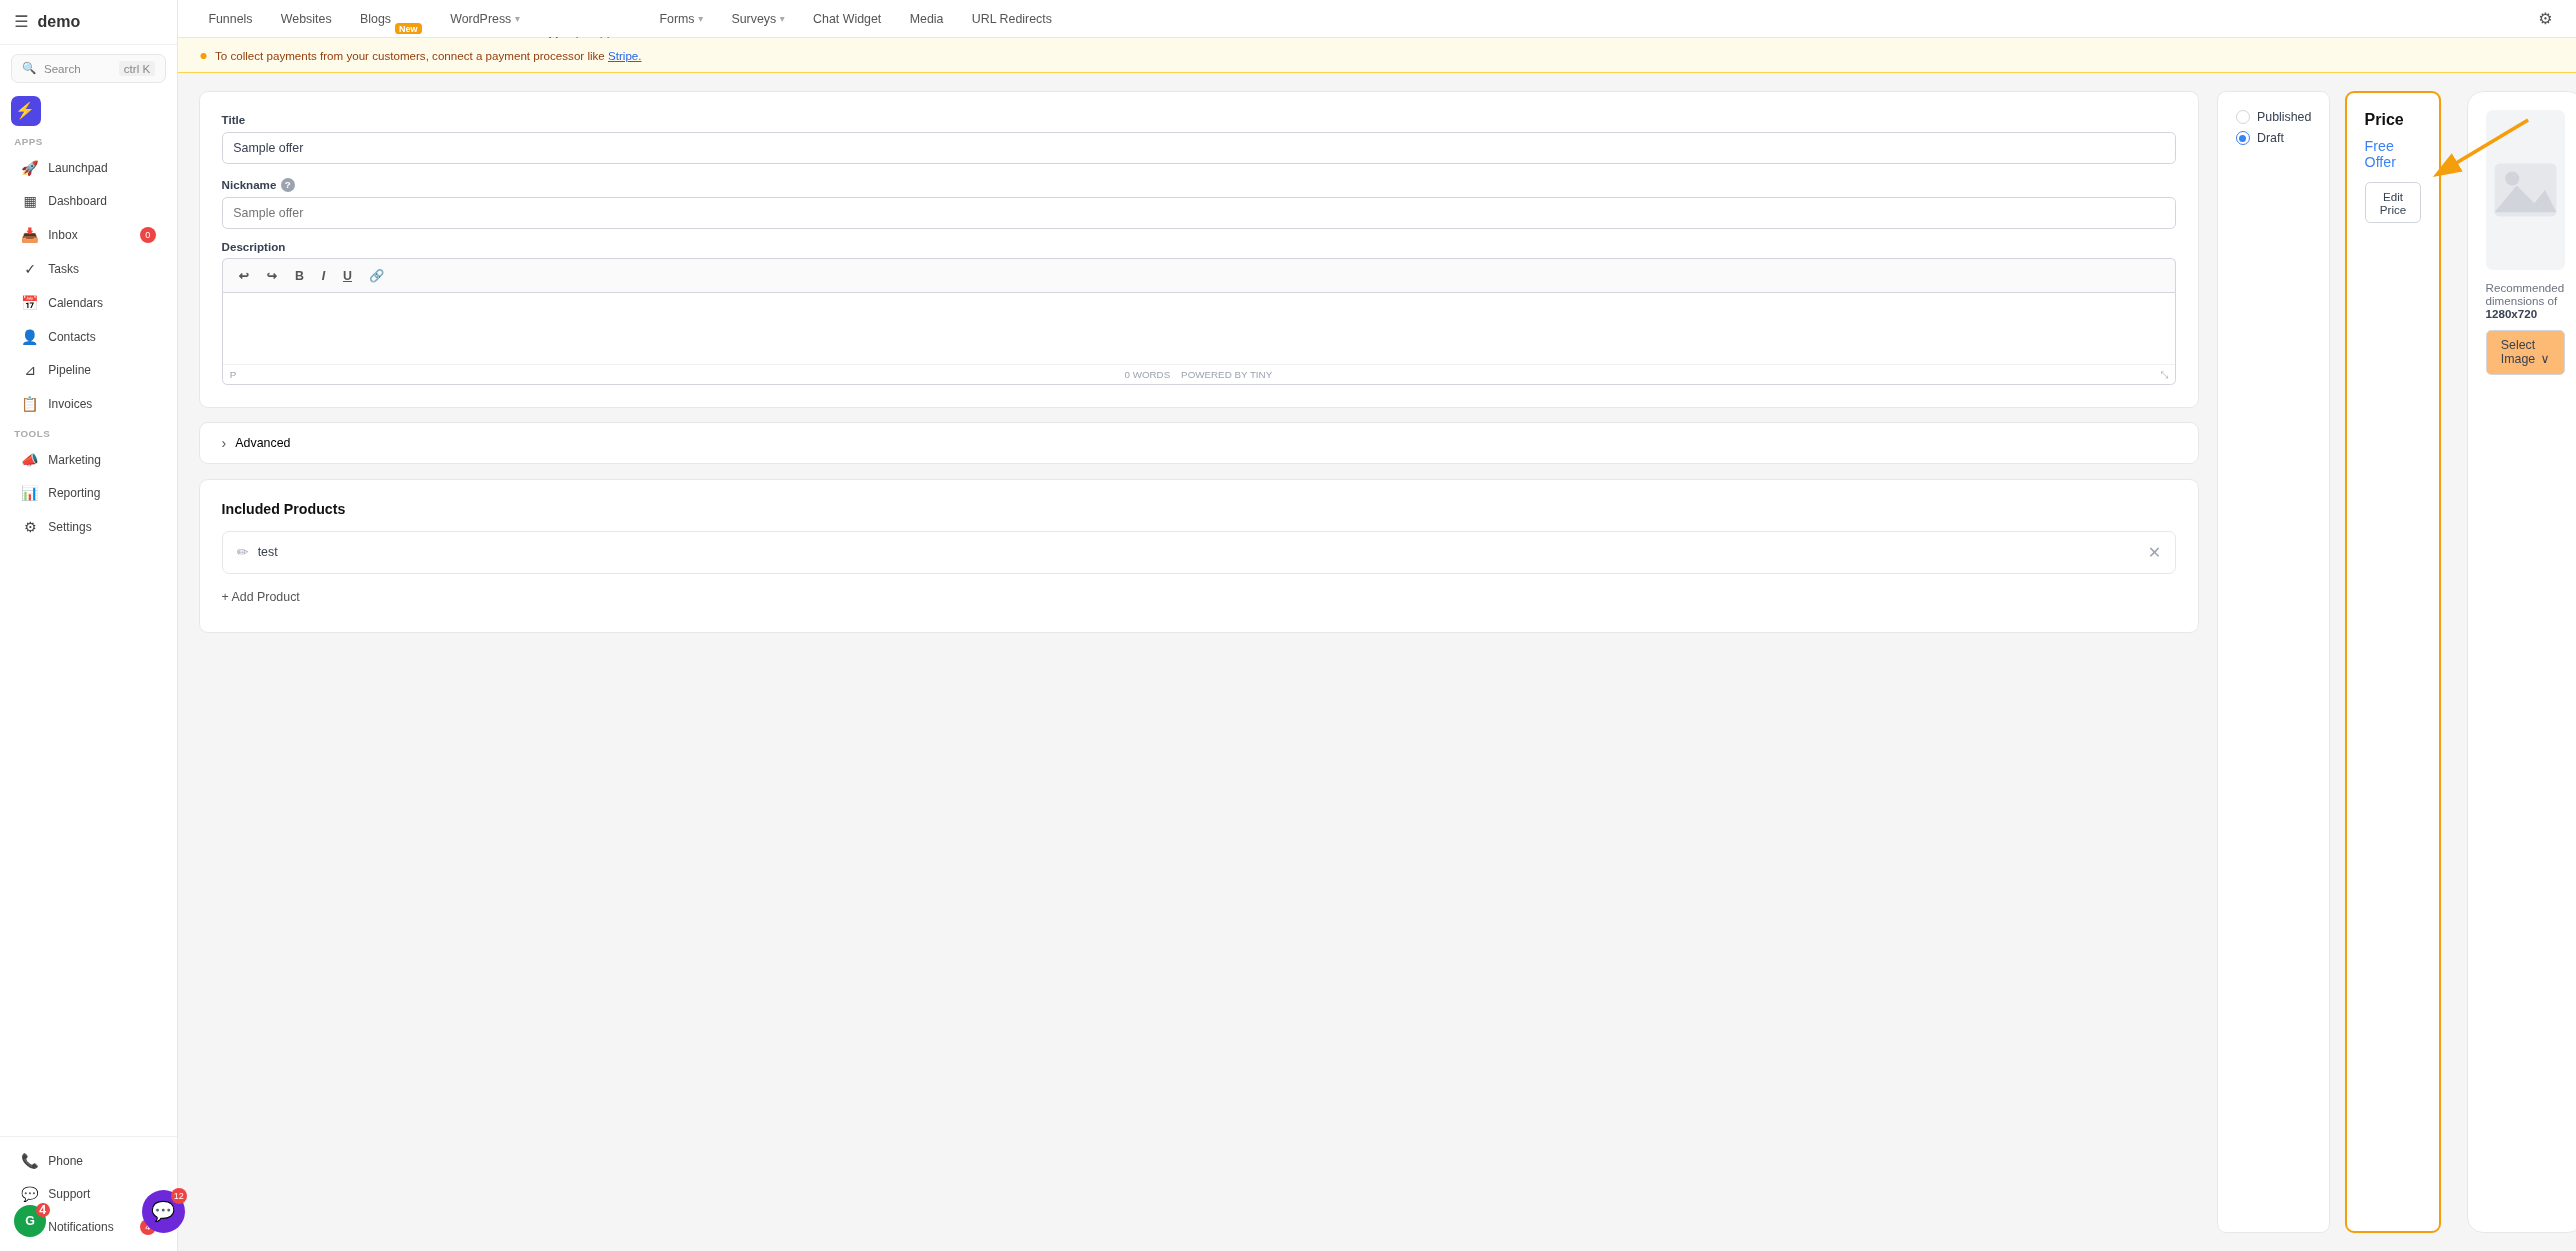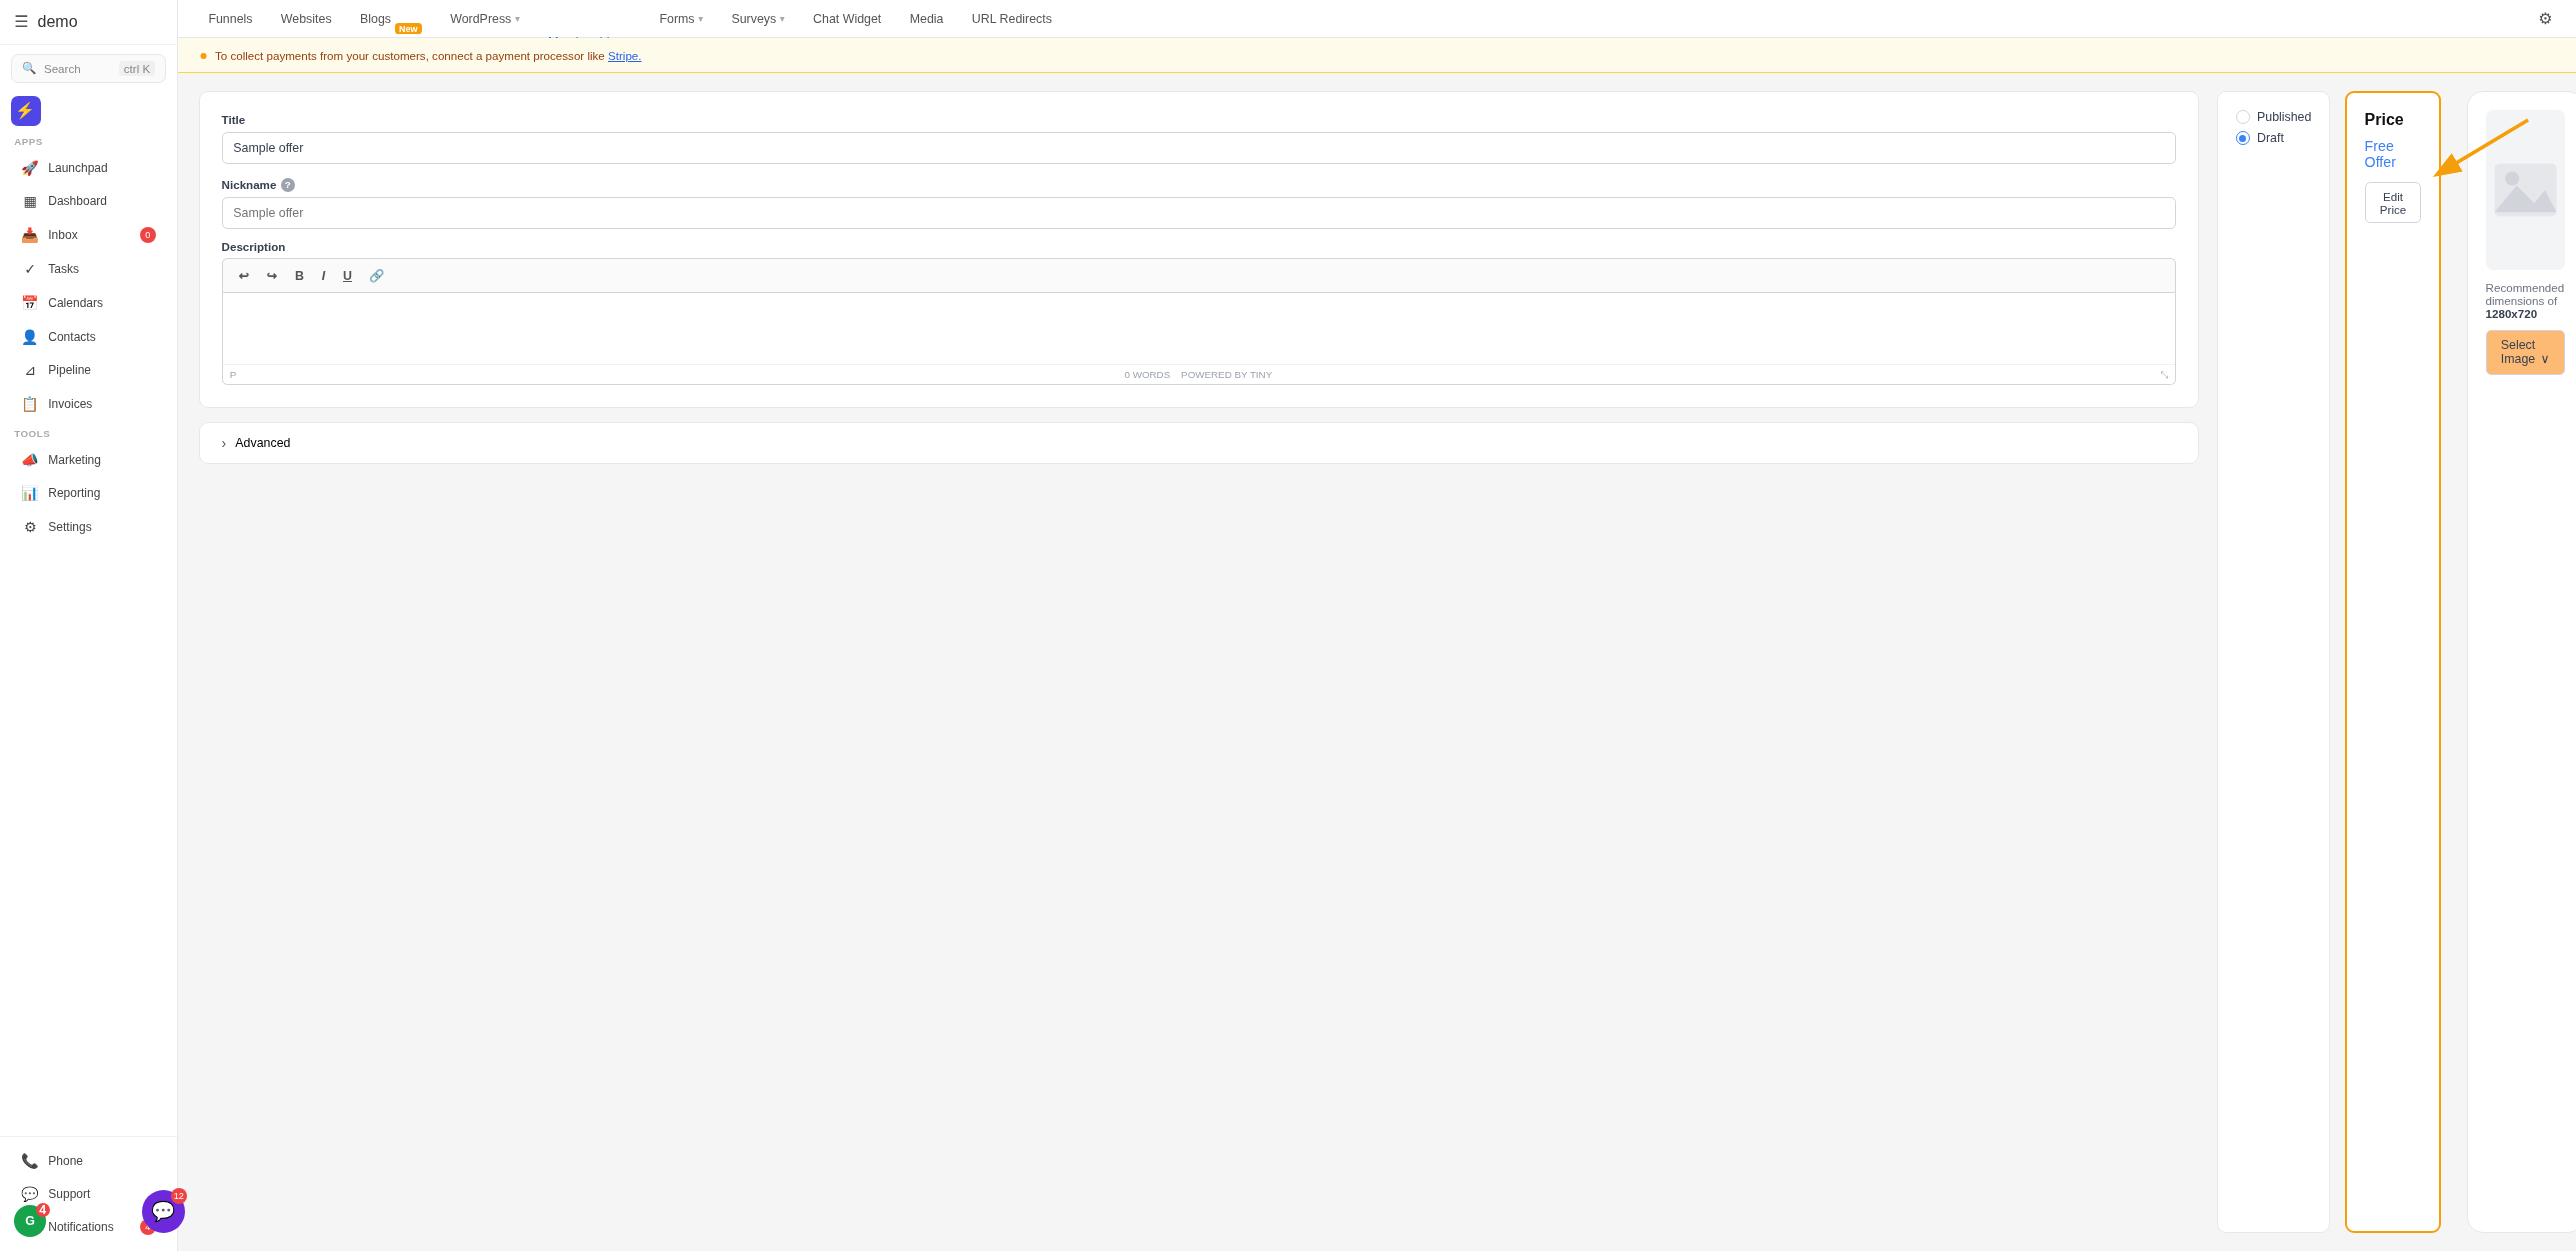--- a/index.html
+++ b/index.html
@@ -16,21 +16,21 @@
       height: 100vh;
       overflow-y: auto;
     }
     .sidebar-logo {
       padding: 12.4px 14.2px;
       display: flex;
       align-items: center;
       gap: 9px;
       border-bottom: 0.9px solid #f0f0f0;
     }
-    .logo-text { font-size: 16px; font-weight: 400; color: #333; }
+    .logo-text { font-size: 16px; font-weight: 700; color: #333; }
     .menu-icon { font-size: 16px; color: #555; cursor: pointer; }
     .search-bar {
       display: flex; align-items: center; gap: 7.1px;
       margin: 9px 10.7px;
       padding: 6.2px 10.7px;
       border: 0.9px solid #e5e7eb;
       border-radius: 7.1px;
       background: #fafafa;
       cursor: pointer;
     }
@@ -538,20 +538,29 @@
               </div>
             </div>
           </div>
         </div>
 
         <div class="advanced-section">
           <span class="chevron-right">›</span>
           <span>Advanced</span>
         </div>
 
+        <div class="products-card">
+          <div class="products-title">Included Products</div>
+          <div class="product-row">
+            <span class="product-icon">✏</span>
+            <span class="product-name">test</span>
+            <span class="product-remove">✕</span>
+          </div>
+          <button class="add-product-btn">+ Add Product</button>
+        </div>
       </div>
 
       <div class="form-sidebar">
 
         <div class="status-card">
           <div class="radio-group">
             <label class="radio-item">
               <div class="radio-circle"></div>
               <span>Published</span>
             </label>

